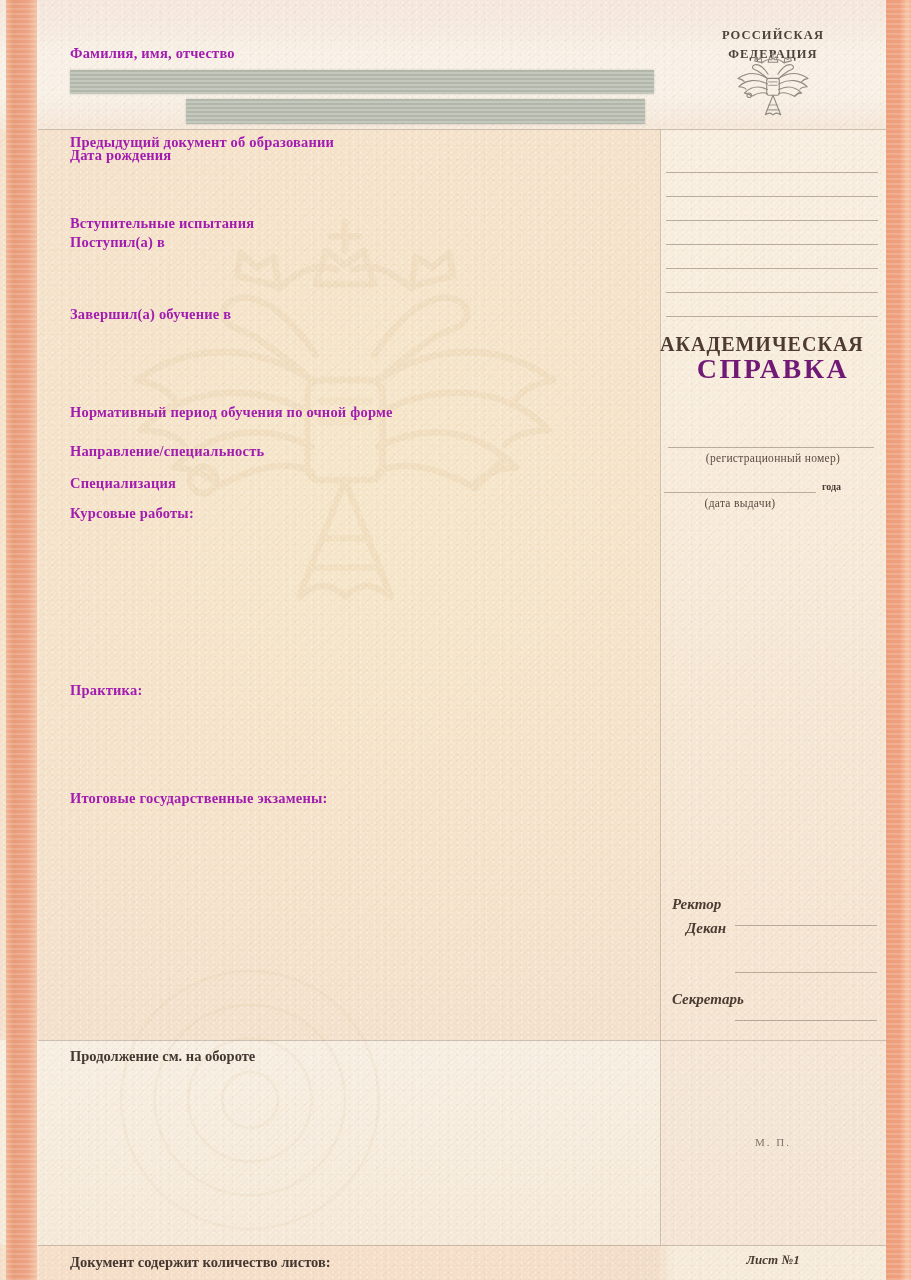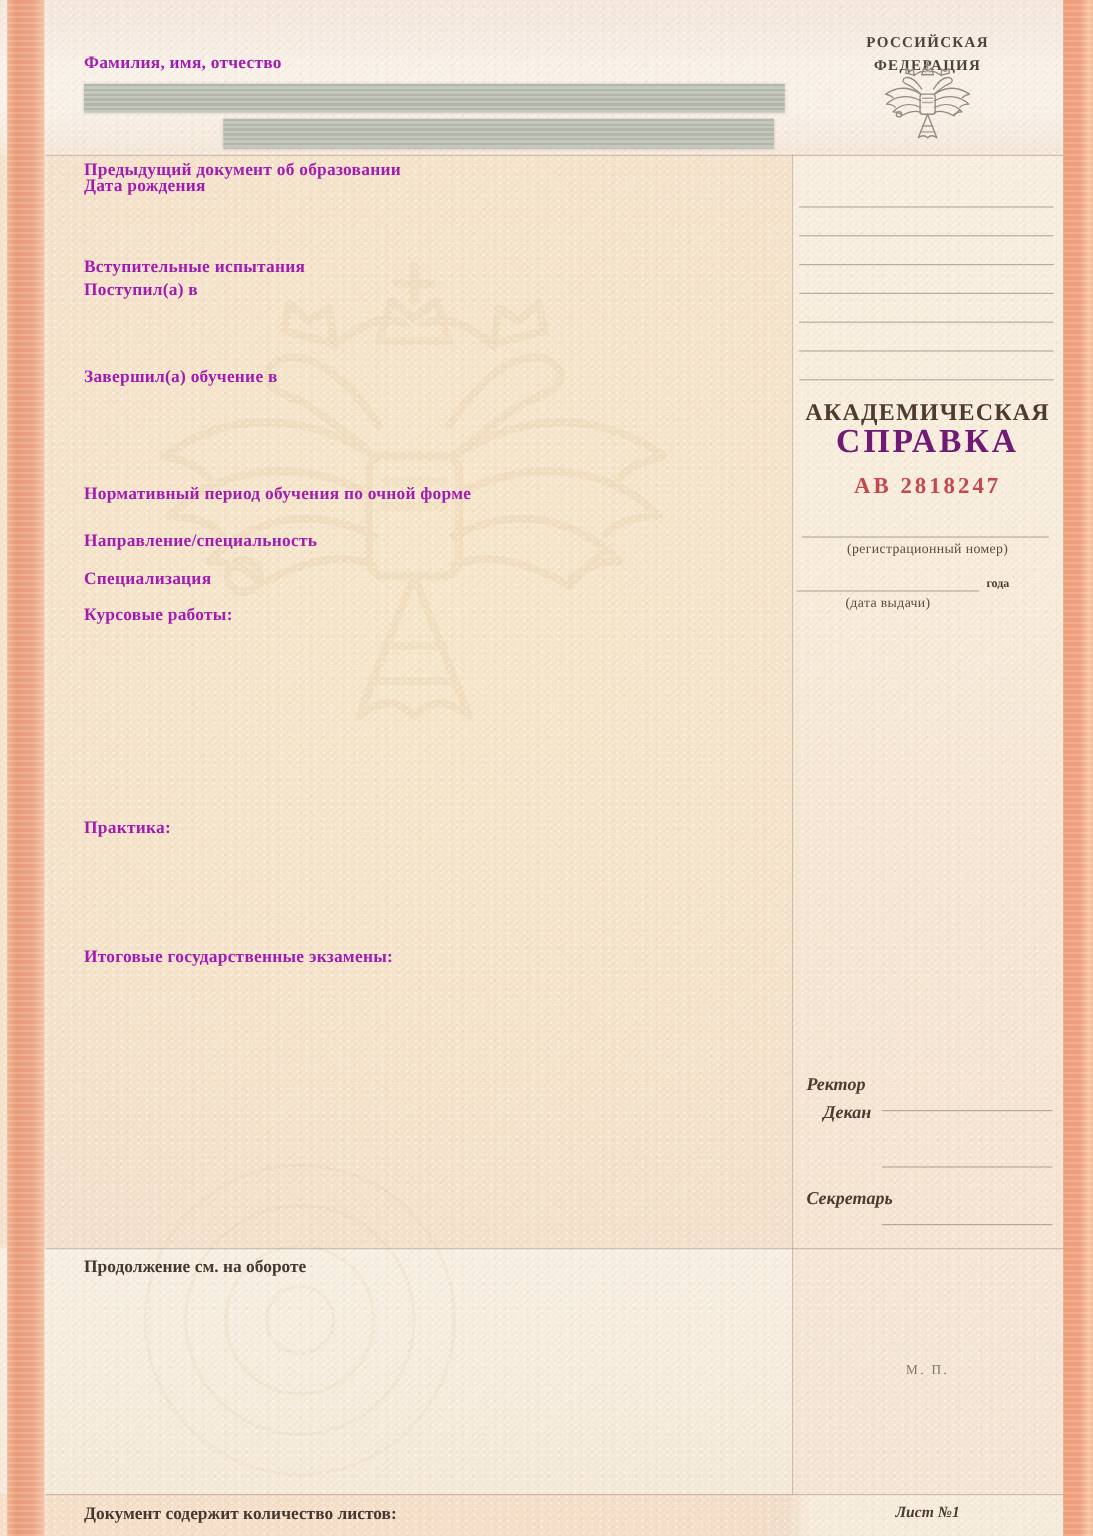--- a/index.html
+++ b/index.html
@@ -41,21 +41,21 @@
   .wline{height:1px;background:#8f8173;opacity:.6;}
   
   .lbl{position:absolute;left:70px;font-size:14.5px;font-weight:700;
        color:#a21caf;letter-spacing:.2px;white-space:nowrap;}
   .redact{position:absolute;
     background:repeating-linear-gradient(180deg,#b2b7ac 0 2px,#c5c9bd 2px 4px);
     box-shadow:0 0 2px rgba(120,120,110,.35);}
   .country{left:660px;top:10px;width:226px;text-align:center;font-size:12.5px;
     font-weight:700;letter-spacing:1.1px;color:#4c433b;line-height:1.5;}
   .country .inner{width:150px;margin:16px auto;}
-  .title1{left:660px;top:333px;width:226px;text-align:center;font-size:20px;
+  .title1{left:660px;top:333px;width:201px;text-align:center;font-size:20px;
     font-weight:700;letter-spacing:1px;color:#4e3a31;}
   .title2{left:660px;top:353px;width:226px;text-align:center;font-size:28px;
     font-weight:700;letter-spacing:2.5px;color:#701a75;}
   .serial{left:660px;top:395px;width:226px;text-align:center;font-size:19px;
     font-weight:600;letter-spacing:2.5px;color:#c3494f;}
   .caption{position:absolute;font-size:11.5px;color:#5a4b41;letter-spacing:.3px;}
   .goda{position:absolute;left:822px;top:481px;font-size:10px;color:#4a3c33;font-weight:600;}
   .sig{position:absolute;left:672px;font-size:15px;font-style:italic;font-weight:600;color:#4a3c33;}
   .stamp{left:660px;top:1136px;width:226px;text-align:center;font-size:11px;
     letter-spacing:2px;color:#7e756b;}
@@ -151,21 +151,20 @@
   <div class="abs wline" style="left:666px;top:172px;width:212px;"></div>
   <div class="abs wline" style="left:666px;top:196px;width:212px;"></div>
   <div class="abs wline" style="left:666px;top:220px;width:212px;"></div>
   <div class="abs wline" style="left:666px;top:244px;width:212px;"></div>
   <div class="abs wline" style="left:666px;top:268px;width:212px;"></div>
   <div class="abs wline" style="left:666px;top:292px;width:212px;"></div>
   <div class="abs wline" style="left:666px;top:316px;width:212px;"></div>
 
   <div class="abs title1">АКАДЕМИЧЕСКАЯ</div>
   <div class="abs title2">СПРАВКА</div>
-  <div class="abs serial">АВ 2818247</div>
 
   <div class="abs wline" style="left:668px;top:447px;width:206px;"></div>
   <div class="caption" style="left:660px;top:452px;width:226px;text-align:center;">(регистрационный номер)</div>
 
   <div class="abs wline" style="left:664px;top:492px;width:152px;"></div>
   <div class="goda">года</div>
   <div class="caption" style="left:664px;top:497px;width:152px;text-align:center;">(дата выдачи)</div>
 
   <div class="sig" style="top:896px;">Ректор</div>
   <div class="abs wline" style="left:735px;top:925px;width:142px;"></div>

